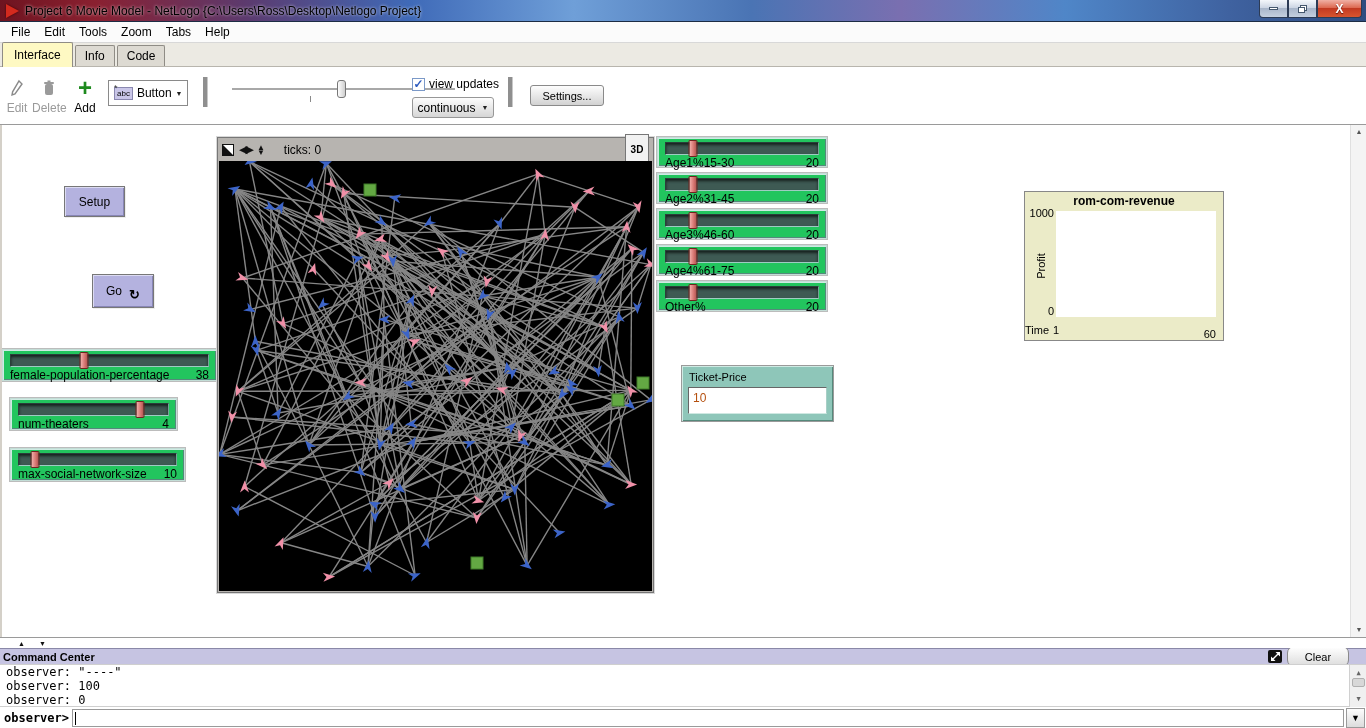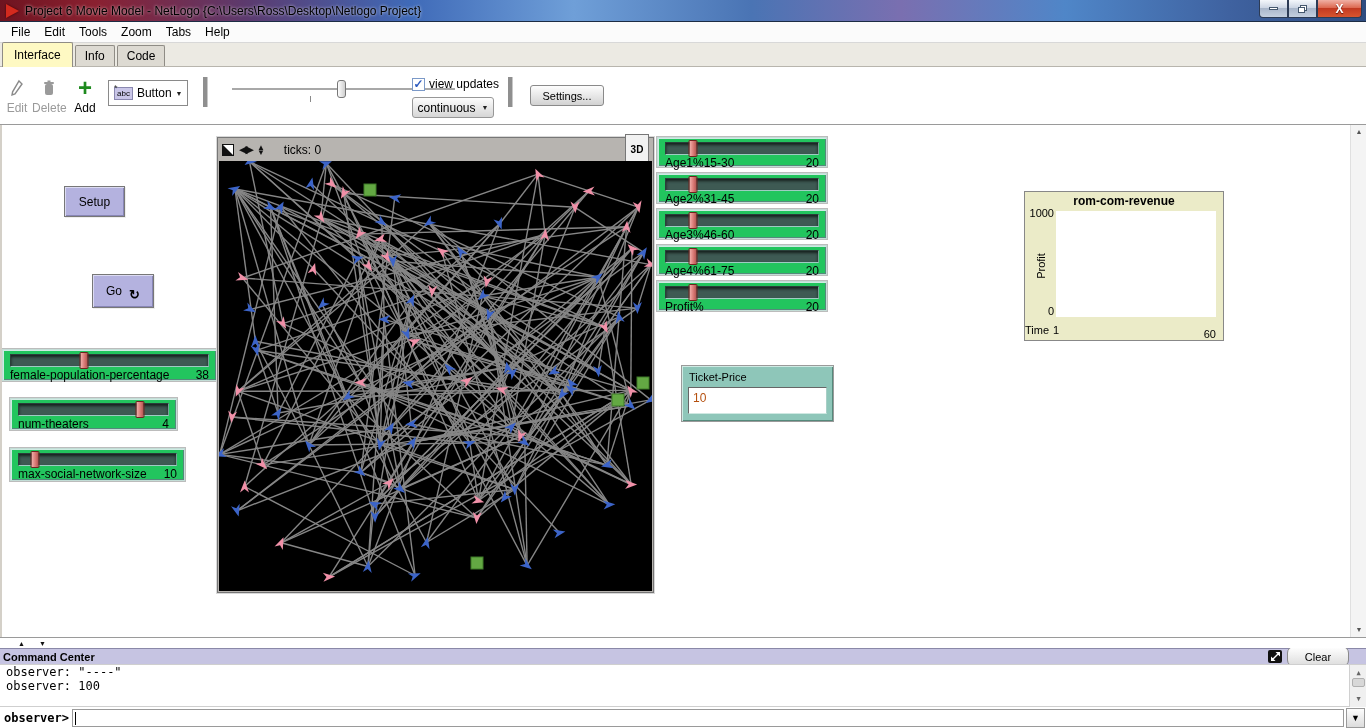--- a/index.html
+++ b/index.html
@@ -661,21 +661,21 @@
       <div class="sl-row">
         <span>Age4%61-75</span>
         <span>20</span>
       </div>
     </div>
     <div class="nl-slider" style="left:655px; top:156px; width:170px; height:30px;">
       <div class="sl-track">
           <div class="sl-handle" style="left: 18%;"></div>
         </div>
       <div class="sl-row">
-        <span>Profit%</span>
+        <span>Other%</span>
         <span>20</span>
       </div>
     </div>
 
     <div class="nl-input" style="left:679px; top:240px; width:153px; height:57px;">
       <div class="ilbl">Ticket-Price</div>
       <div class="ibox">10</div>
     </div>
 
     <div class="plot">
@@ -709,20 +709,21 @@
           <path d="M0 9 L3.5 9 L0 5.5 Z M9 0 L5.5 0 L9 3.5 Z M1 8 L8 1" stroke="#fff" stroke-width="1.4" fill="#fff"></path>
         </svg>
     </div>
     <div class="cc-clear">
       <span>Clear</span>
     </div>
   </div>
   <div class="cc-output">
     <div>observer: "----"</div>
     <div>observer: 100</div>
+    <div>observer: 0</div>
     <div class="cc-scroll">
       <div class="arr" style="top:1px;">▲</div>
       <div class="cc-thumb"></div>
       <div class="arr" style="bottom:1px;">▼</div>
     </div>
   </div>
   <div class="cc-promptrow">
     <span class="cc-prompt">observer&gt;</span>
     <div class="cc-input">
         <div class="caret"></div>

